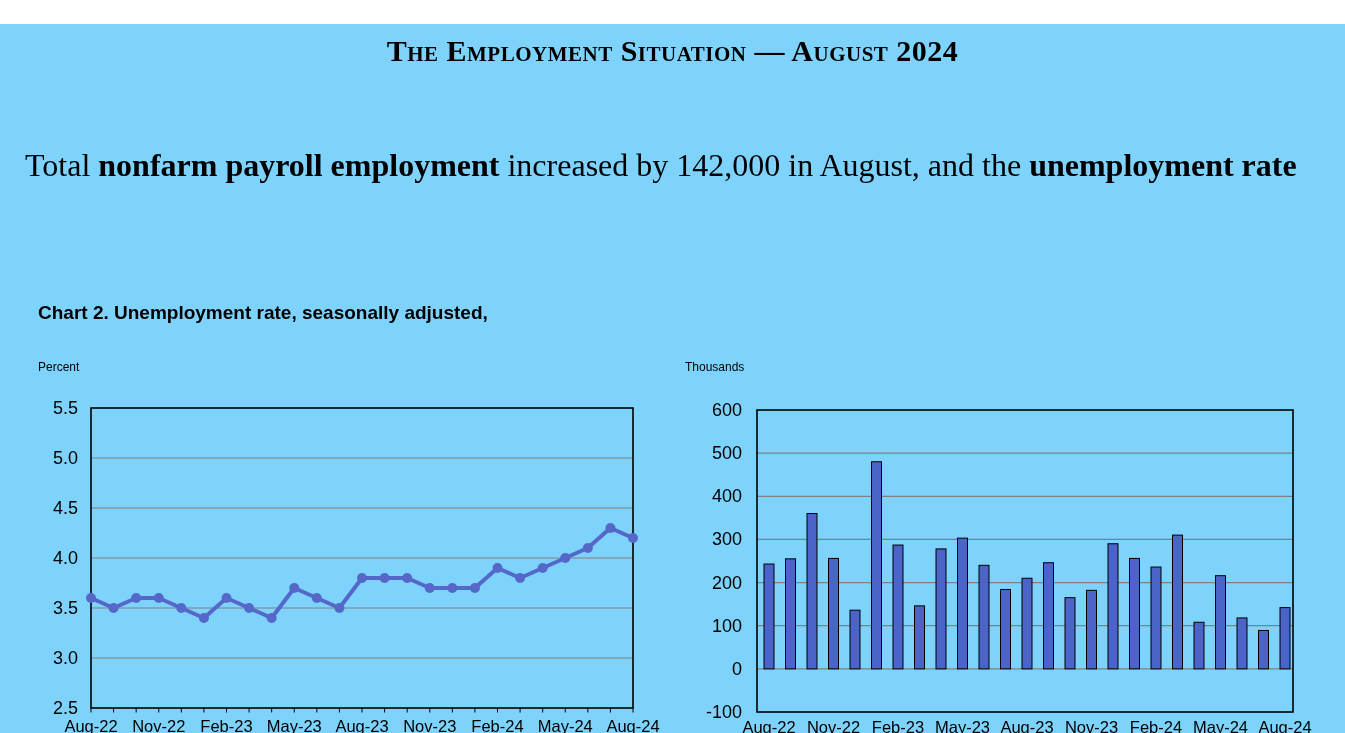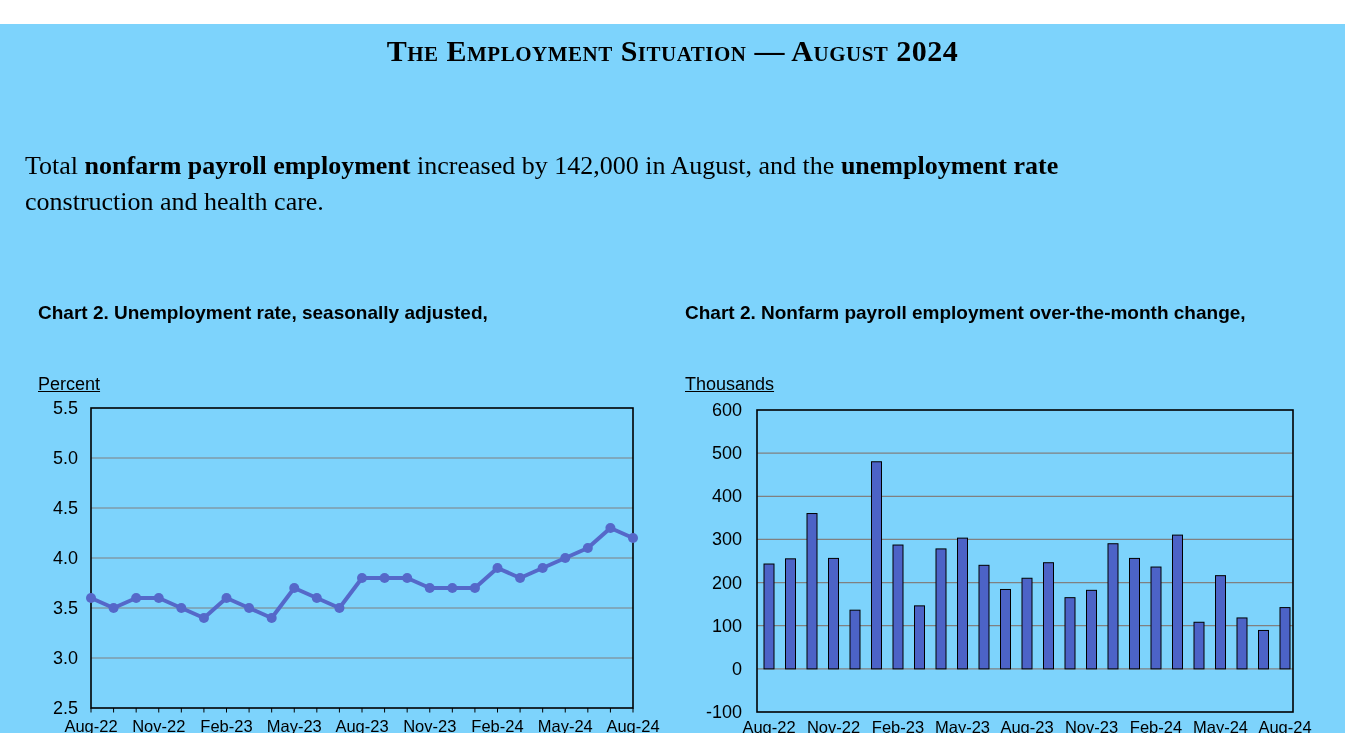--- a/index.html
+++ b/index.html
@@ -7,50 +7,49 @@
     position:relative;width:1345px;height:733px;background:#7dd3fc;
     color:#000;font-family:"Liberation Serif",serif;overflow:hidden;margin-top:24px;
   }
   .doc-title{
     position:absolute;top:10px;left:0;width:100%;margin:0;
     text-align:center;font-size:30px;font-weight:bold;
     font-variant:small-caps;letter-spacing:0.5px;
   }
   .intro{
     position:absolute;top:124px;left:25px;width:1295px;
-    font-size:26px;line-height:35.5px;
+    font-size:32px;line-height:35.5px;
   }
   .chart-head{
     position:absolute;top:277px;margin:0;
     font-family:"Liberation Sans",sans-serif;
     font-weight:bold;font-size:19px;line-height:24px;
   }
   #c1-head{left:38px;} #c2-head{left:685px;}
   .unit-label{
-    position:absolute;top:350px;
-    font-family:"Liberation Sans",sans-serif;font-size:18px;text-decoration:underline;
+    position:absolute;top:336px;
+    font-family:"Liberation Sans",sans-serif;font-size:12px;
   }
   #c1-unit{left:38px;} #c2-unit{left:685px;}
   svg.chart{position:absolute;top:366px;}
   #svg-chart1{left:0;}
   #svg-chart2{left:680px;}
   svg text{font-family:"Liberation Sans",sans-serif;fill:#000;}
   .ylab{font-size:18px;}
   .xlab{font-size:16.5px;}
 </style>
 </head>
 <body>
 
 <div class="page">
 
   <h1 class="doc-title">The Employment Situation — August 2024</h1>
 
   <div class="intro">
       <div><span>Total </span><b>nonfarm payroll employment</b><span> increased by 142,000 in August, and the </span><b>unemployment rate</b></div>
-      <div><span>construction and health care.</span></div>
     </div>
 
   <section>
     <div class="chart-head" id="c1-head">
       <div>Chart 2. Unemployment rate, seasonally adjusted,</div>
     </div>
     <div class="unit-label" id="c1-unit">Percent</div>
     <svg class="chart" id="svg-chart1" width="670" height="360">
         <line x1="91" x2="633" y1="68" y2="68" stroke="#808080" stroke-width="1.2"></line>
         <line x1="91" x2="633" y1="118" y2="118" stroke="#808080" stroke-width="1.2"></line>
@@ -123,21 +122,20 @@
         <circle cx="542.6666666666667" cy="178" r="5" fill="#5568C9"></circle>
         <circle cx="565.25" cy="168" r="5" fill="#5568C9"></circle>
         <circle cx="587.8333333333333" cy="158.00000000000003" r="5" fill="#5568C9"></circle>
         <circle cx="610.4166666666666" cy="138" r="5" fill="#5568C9"></circle>
         <circle cx="633" cy="147.99999999999997" r="5" fill="#5568C9"></circle>
       </svg>
   </section>
 
   <section>
     <div class="chart-head" id="c2-head">
-      <div>Chart 2. Nonfarm payroll employment over-the-month change,</div>
     </div>
     <div class="unit-label" id="c2-unit">Thousands</div>
     <svg class="chart" id="svg-chart2" width="665" height="360">
         <line x1="77" x2="613" y1="63.142857142857146" y2="63.142857142857146" stroke="#808080" stroke-width="1.2"></line>
         <line x1="77" x2="613" y1="106.28571428571429" y2="106.28571428571429" stroke="#808080" stroke-width="1.2"></line>
         <line x1="77" x2="613" y1="149.42857142857142" y2="149.42857142857142" stroke="#808080" stroke-width="1.2"></line>
         <line x1="77" x2="613" y1="192.57142857142858" y2="192.57142857142858" stroke="#808080" stroke-width="1.2"></line>
         <line x1="77" x2="613" y1="235.71428571428572" y2="235.71428571428572" stroke="#808080" stroke-width="1.2"></line>
         <line x1="77" x2="613" y1="278.85714285714283" y2="278.85714285714283" stroke="#808080" stroke-width="1.2"></line>
         <rect x="77" y="20" width="536" height="302" fill="none" stroke="#000000" stroke-width="1.6"></rect>

